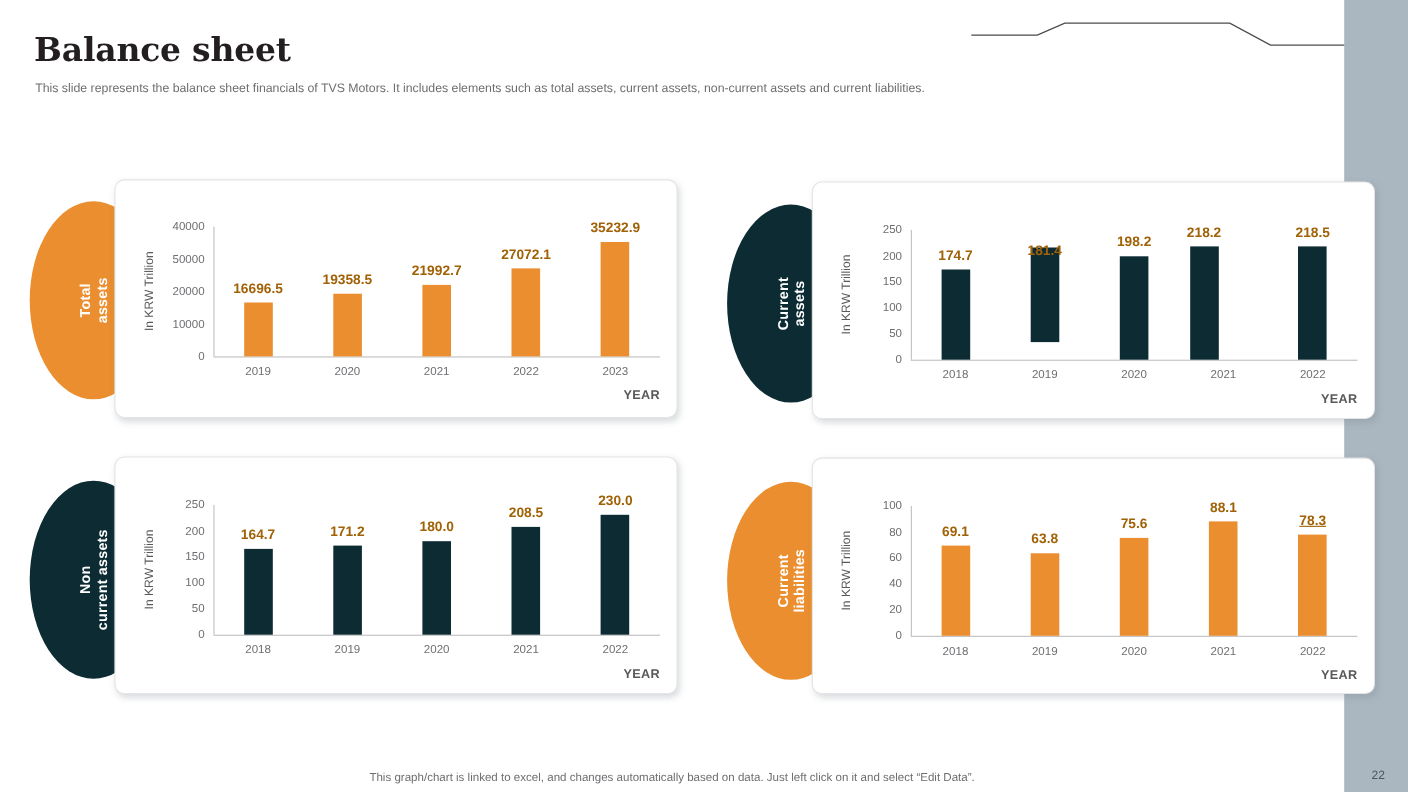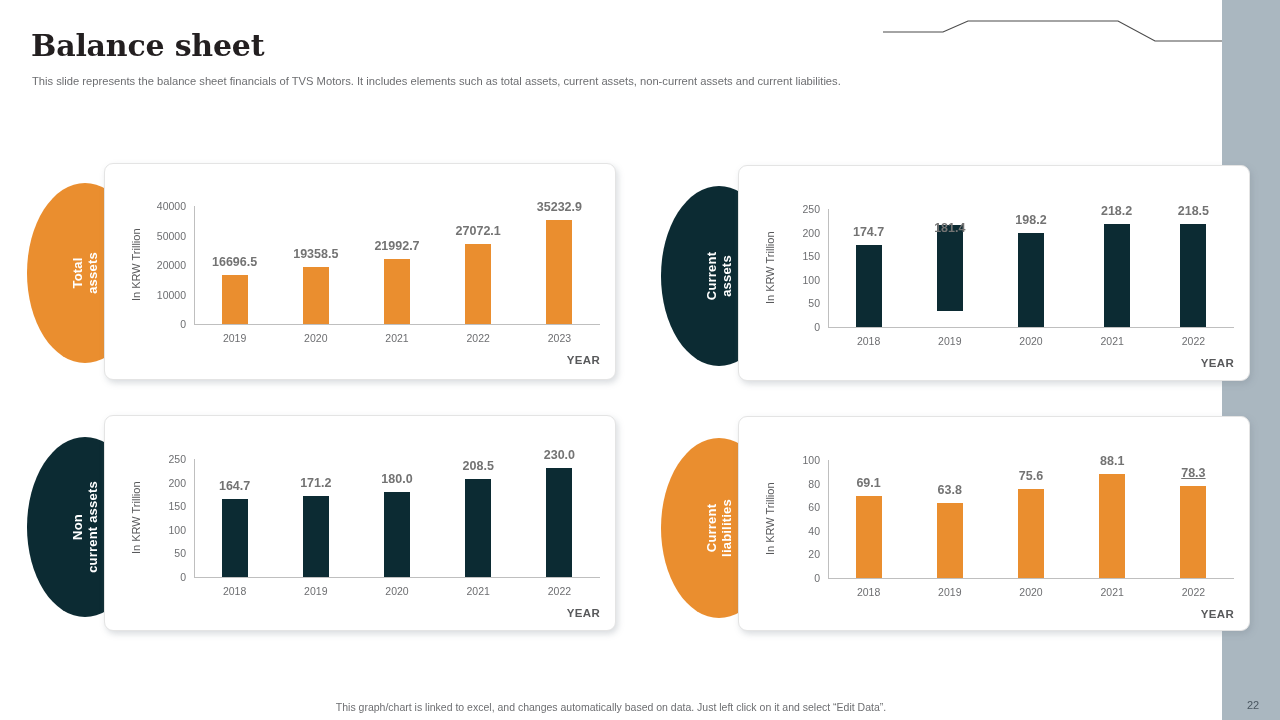--- a/index.html
+++ b/index.html
@@ -67,21 +67,21 @@
   }
   .axis-v{position:absolute;width:1px;background:#bfbfbf;}
   .axis-h{position:absolute;height:1px;background:#bfbfbf;}
   .plot{position:absolute;}
   .bar-slot{
     position:absolute;bottom:0;display:flex;flex-direction:column;
     align-items:center;justify-content:flex-end;height:100%;
   }
   .bar{width:26px;}
   .bar-val{
-    position:absolute;font-size:12.5px;font-weight:700;color:#737373;
+    position:absolute;font-size:12.5px;font-weight:700;color:#a16207;
     white-space:nowrap;left:50%;transform:translateX(-50%);
   }
   .xlabels{position:absolute;}
   .xlab{
     position:absolute;font-size:10.5px;color:#6d6e71;text-align:center;
     transform:translateX(-50%);white-space:nowrap;
   }
   .xaxis-title{
     position:absolute;font-size:11.5px;font-weight:700;color:#58595b;
     text-align:right;letter-spacing:.3px;
@@ -193,21 +193,21 @@
           <div class="bar" style="height: 82.4584px; background: rgb(12, 43, 51);"></div>
         </div>
         <div class="bar-slot" style="left: 81.2px; width: 81.2px; justify-content: center;">
           <div class="bar-val" style="bottom: 91.6208px;">181.4</div>
           <div class="bar" style="height: 85.6208px; background: rgb(12, 43, 51);"></div>
         </div>
         <div class="bar-slot" style="left: 162.4px; width: 81.2px;">
           <div class="bar-val" style="bottom: 99.5504px;">198.2</div>
           <div class="bar" style="height: 93.5504px; background: rgb(12, 43, 51);"></div>
         </div>
-        <div class="bar-slot" style="left: 248px; width: 81.2px;">
+        <div class="bar-slot" style="left: 226px; width: 81.2px;">
           <div class="bar-val" style="bottom: 108.99px;">218.2</div>
           <div class="bar" style="height: 102.99px; background: rgb(12, 43, 51);"></div>
         </div>
         <div class="bar-slot" style="left: 324.8px; width: 81.2px;">
           <div class="bar-val" style="bottom: 109.132px;">218.5</div>
           <div class="bar" style="height: 103.132px; background: rgb(12, 43, 51);"></div>
         </div>
       </div>
       <div class="xlabels" style="left: 78px; top: 160px; width: 406px; height: 16px;">
         <div class="xlab" style="left: 40.6px;">2018</div>

